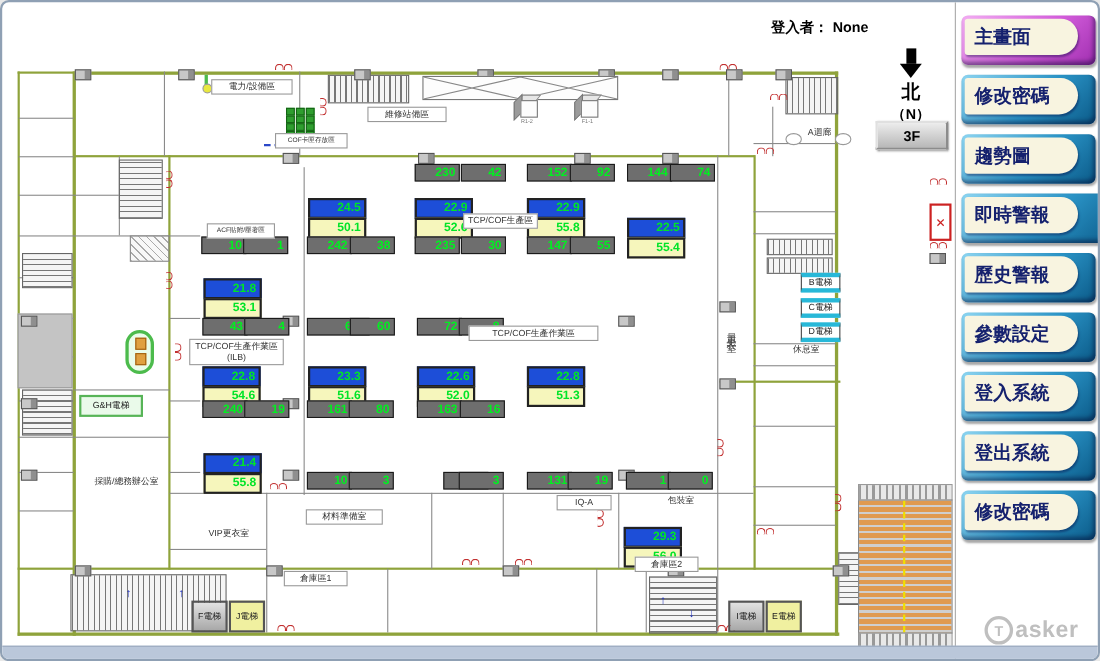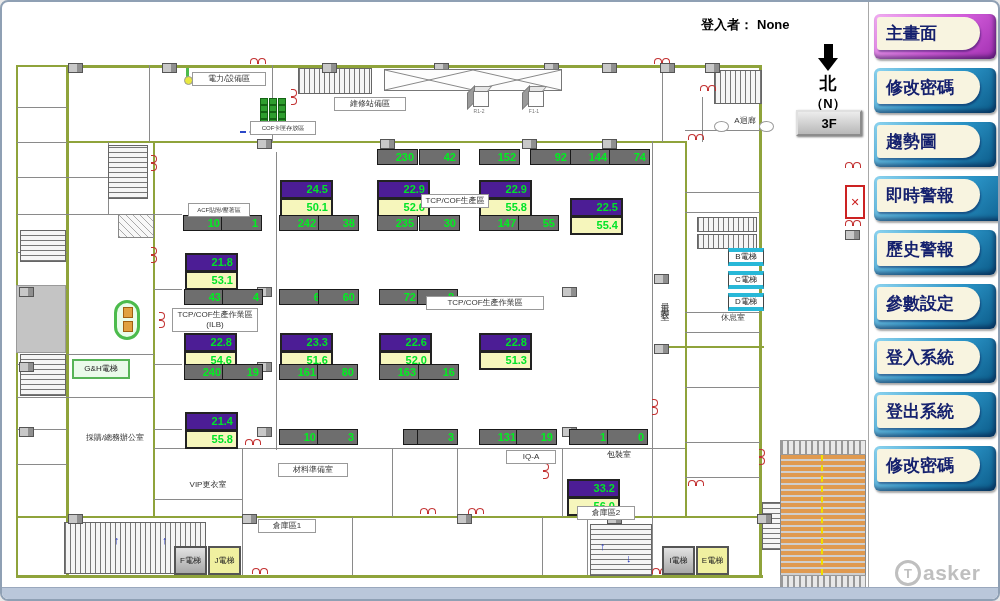--- a/index.html
+++ b/index.html
@@ -12,21 +12,21 @@
   .st-v{position:absolute;border:1px solid #666;background:repeating-linear-gradient(90deg,#777 0 1px,#f5f5f5 1px 5px);}
   .st-h{position:absolute;border:1px solid #666;background:repeating-linear-gradient(0deg,#777 0 1px,#f5f5f5 1px 5px);}
   .st-d{position:absolute;border:1px solid #888;background:repeating-linear-gradient(45deg,#aaa 0 1px,#f8f8f8 1px 5px);}
   .chip{position:absolute;width:13px;height:8px;background:#c8c8c8;border:1px solid #555;box-shadow:inset -5px 0 0 #8f8f8f;}
   .door{position:absolute;width:16px;height:6px;}
   .door span{position:absolute;top:0;width:8px;height:6px;border:1px solid #c23030;border-bottom:none;border-radius:8px 8px 0 0;box-sizing:border-box;}
   .lbl{position:absolute;background:#fff;border:1px solid #999;color:#333;font-size:8px;line-height:10px;text-align:center;white-space:pre-line;padding:1px 2px;}
   .lbl.plain{border:none;background:transparent;}
   .vlbl{position:absolute;writing-mode:vertical-rl;font-size:9px;color:#444;letter-spacing:2px;}
   .vp-t,.vp-h{position:absolute;width:46px;height:15px;border:2px solid #222;font-weight:bold;font-size:11px;line-height:15px;text-align:right;padding-right:3px;color:#00e428;box-sizing:content-box;}
-  .vp-t{background:#4c1d95;}
+  .vp-t{background:#1d4ed8;}
   .vp-h{background:#f6f6bc;}
   .cb{position:absolute;width:36px;height:14px;background:#6e6e6e;border:1px solid #1a1a1a;color:#00f020;font-weight:bold;font-size:11px;line-height:14px;text-align:right;padding-right:3px;}
   .elev{position:absolute;font-size:8px;line-height:1;display:flex;align-items:center;justify-content:center;color:#222;box-sizing:border-box;}
   .elev.green{background:#eafaea;border:2px solid #57b457;}
   .elev.cyan{background:#fff;border:1px solid #444;border-top:4px solid #28b8d8;border-bottom:4px solid #28b8d8;}
   .elev.gray{background:linear-gradient(#e2e2e2,#a8a8a8);border:2px solid #555;}
   .elev.yellow{background:#f0f0a0;border:2px solid #555;}
   .cube{position:absolute;width:26px;height:30px;}
   .cube .top{position:absolute;left:6px;top:2px;width:15px;height:6px;background:#e6e6e6;border:1px solid #888;transform:skewX(-40deg);}
   .cube .side{position:absolute;left:1px;top:5px;width:6px;height:15px;background:#9b9b9b;border:1px solid #777;transform:skewY(-45deg);}
@@ -315,26 +315,26 @@
       <div class="vp-t" style="left: 182px; top: 331px;">22.8</div>
       <div class="vp-h" style="left: 182px; top: 349px;">54.6</div>
       <div class="vp-t" style="left: 278px; top: 331px;">23.3</div>
       <div class="vp-h" style="left: 278px; top: 349px;">51.6</div>
       <div class="vp-t" style="left: 377px; top: 331px;">22.6</div>
       <div class="vp-h" style="left: 377px; top: 349px;">52.0</div>
       <div class="vp-t" style="left: 477px; top: 331px;">22.8</div>
       <div class="vp-h" style="left: 477px; top: 349px;">51.3</div>
       <div class="vp-t" style="left: 183px; top: 410px;">21.4</div>
       <div class="vp-h" style="left: 183px; top: 428px;">55.8</div>
-      <div class="vp-t" style="left: 565px; top: 477px;">33.2</div>
+      <div class="vp-t" style="left: 565px; top: 477px;">29.3</div>
       <div class="vp-h" style="left: 565px; top: 495px;">56.0</div>
       <div class="cb" style="left: 375px; top: 147px;">230</div>
       <div class="cb" style="left: 417px; top: 147px;">42</div>
       <div class="cb" style="left: 477px; top: 147px;">152</div>
-      <div class="cb" style="left: 528px; top: 147px;">92</div>
+      <div class="cb" style="left: 516px; top: 147px;">92</div>
       <div class="cb" style="left: 568px; top: 147px;">144</div>
       <div class="cb" style="left: 607px; top: 147px;">74</div>
       <div class="cb" style="left: 181px; top: 213px;">10</div>
       <div class="cb" style="left: 219px; top: 213px;">1</div>
       <div class="cb" style="left: 277px; top: 213px;">242</div>
       <div class="cb" style="left: 316px; top: 213px;">38</div>
       <div class="cb" style="left: 375px; top: 213px;">235</div>
       <div class="cb" style="left: 417px; top: 213px;">30</div>
       <div class="cb" style="left: 477px; top: 213px;">147</div>
       <div class="cb" style="left: 516px; top: 213px;">55</div>

